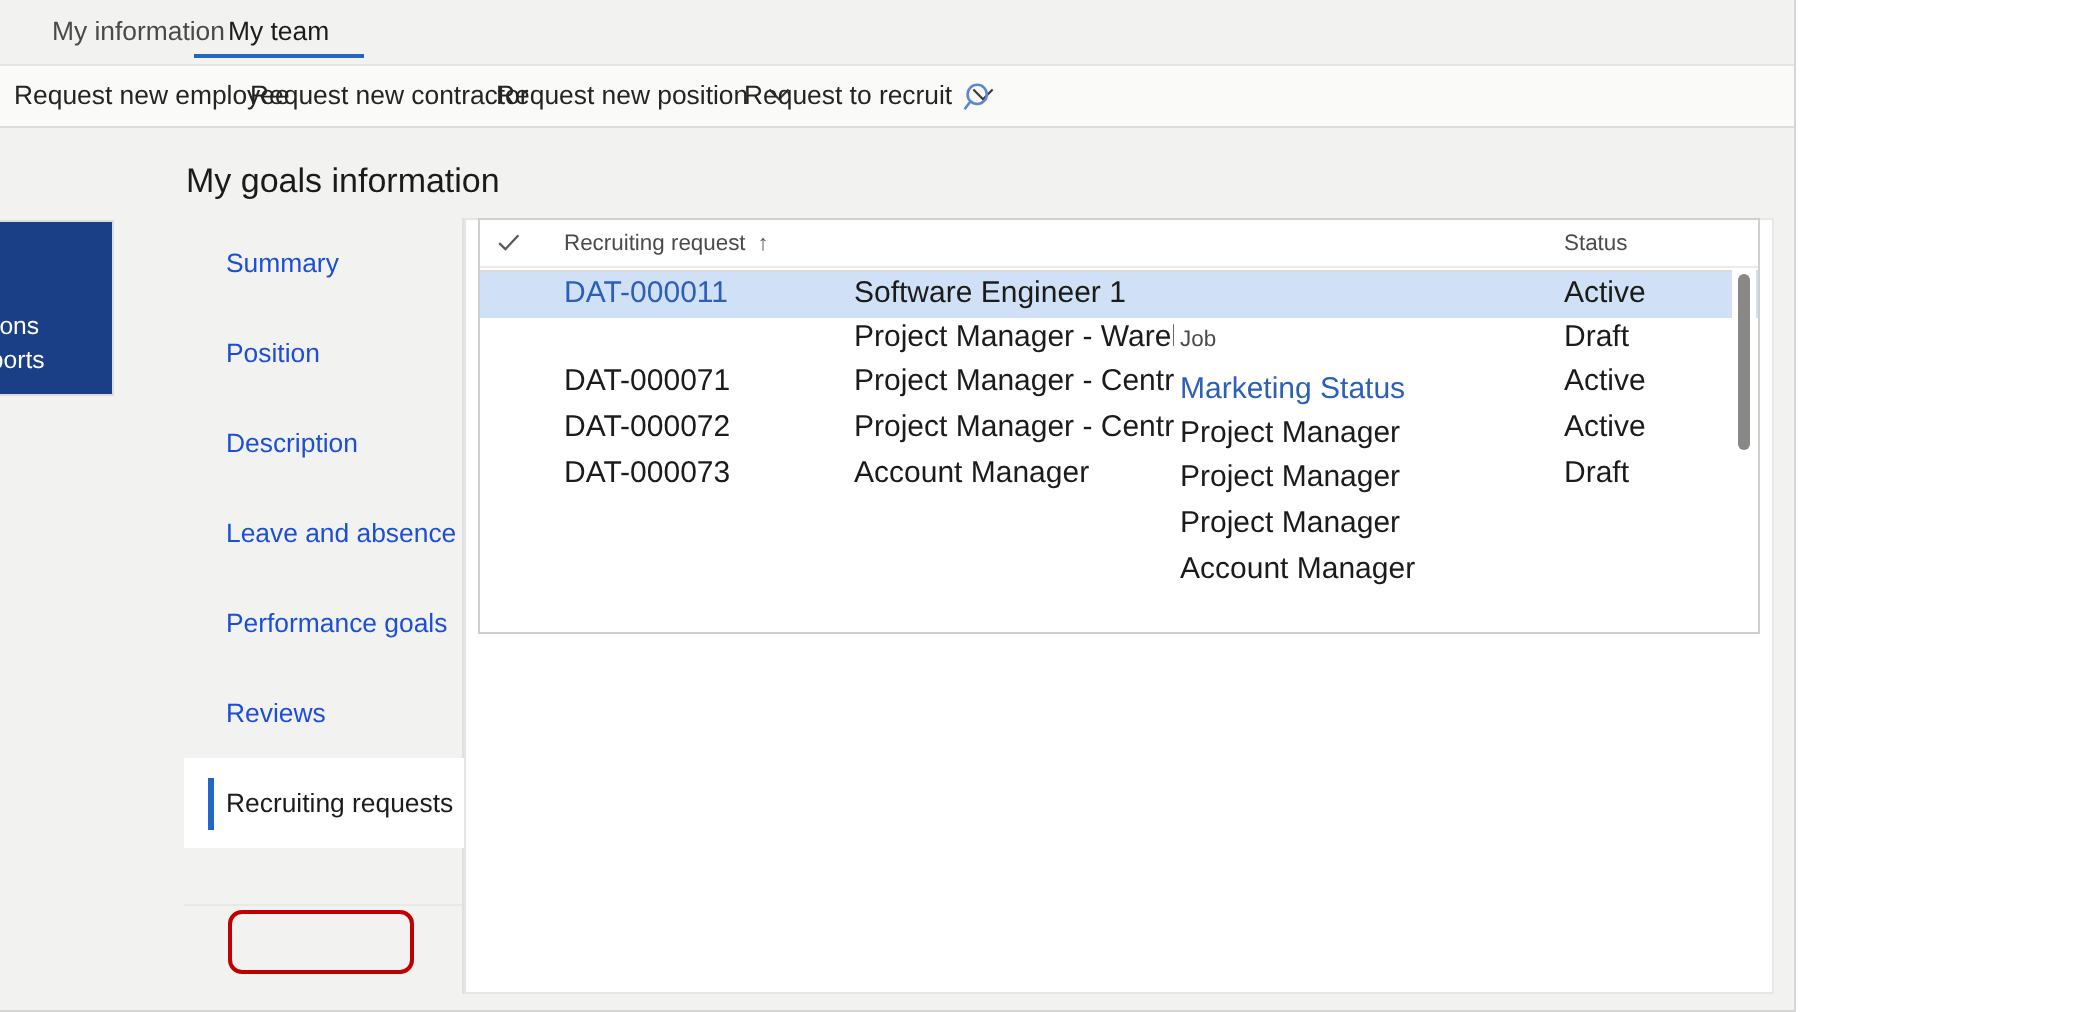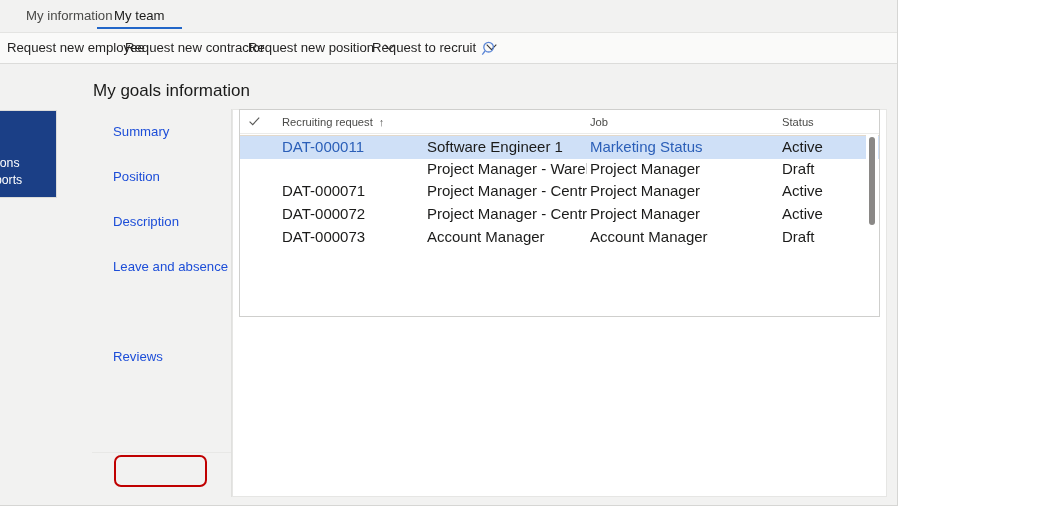--- a/index.html
+++ b/index.html
@@ -265,21 +265,21 @@
     overflow: hidden;
   }
   .cell.link {
     color: #2b5fb8;
     cursor: pointer;
   }
 
   
   .col-req  { left: 42px;  width: 160px; }
   .col-desc { left: 187px; width: 160px; }
-  .col-job  { left: 350px; width: 155px; }
+  .col-job  { left: 350px; width: 155px; margin-top: 48px; }
   .col-stat { left: 508px; width: 110px; margin-left: 34px; }
 
   
   #grid-scroll-track {
     position: absolute;
     right: 1px;
     top: 25px;
     width: 12px;
     height: 182px;
     background: #ffffff;
@@ -374,22 +374,29 @@
       </div>
       <div class="nav-item" style="top:45px;">
         <span>Position</span>
       </div>
       <div class="nav-item" style="top:90px;">
         <span>Description</span>
       </div>
       <div class="nav-item" style="top:135px;">
         <span>Leave and absence</span>
       </div>
+      <div class="nav-item" style="top:180px;">
+        <span>Performance goals</span>
+      </div>
       <div class="nav-item" style="top:225px;">
         <span>Reviews</span>
+      </div>
+      <div class="nav-item selected" style="top:270px;">
+        <span class="nav-accent"></span>
+        <span>Recruiting requests</span>
       </div>
       <div id="nav-bottom-fill"></div>
     </div>
 
     <div id="red-annotation"></div>
 
     <div id="grid-panel">
 
       <div id="grid-head">
         <div id="head-check">

